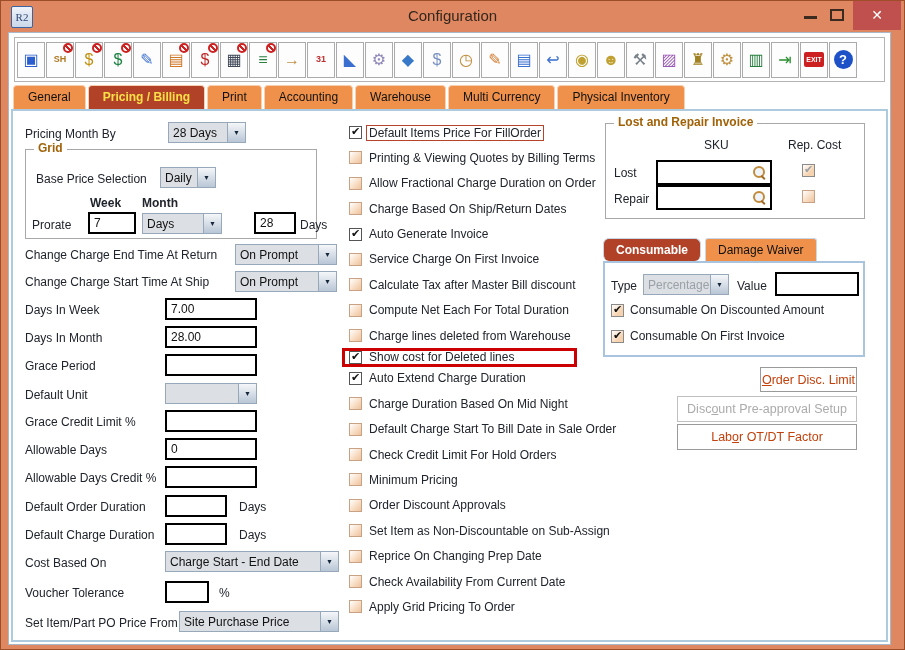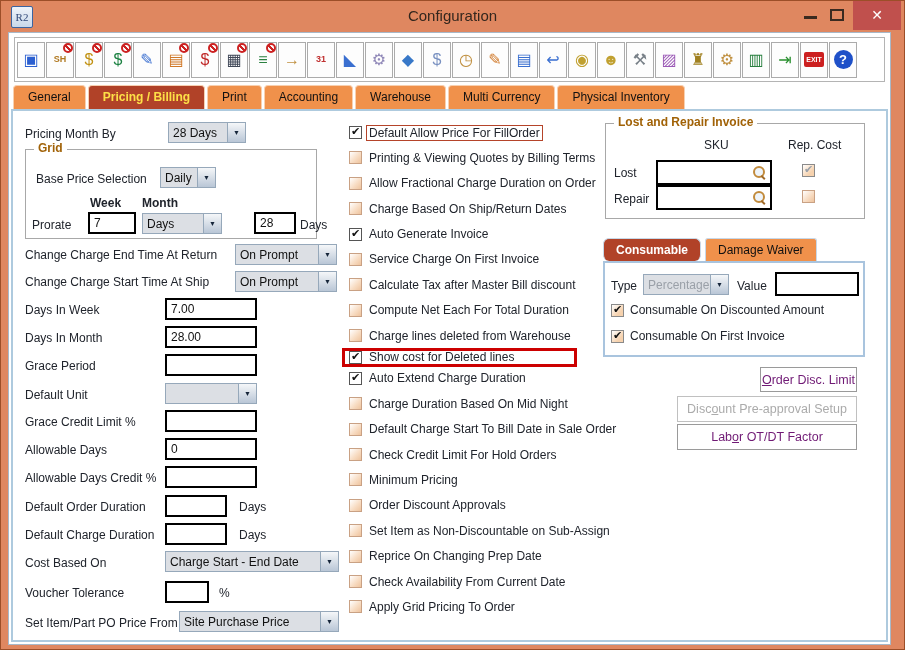--- a/index.html
+++ b/index.html
@@ -71,21 +71,21 @@
   .mag::after{content:"";position:absolute;left:9px;top:9px;width:5px;height:2px;background:#a06a28;transform:rotate(45deg);transform-origin:0 0;}
   
   .ctab{position:absolute;height:23px;padding:4px 12px 0;border:1px solid #c8d8e8;border-bottom:none;
         border-radius:3px 3px 0 0;background:#f0914b;color:#111;cursor:pointer;white-space:nowrap;}
   .ctab.on{background:#b14228;color:#fff;font-weight:bold;border-radius:6px;}
   .cpanel{position:absolute;border:2px solid #a9c4de;background:#fff;}
   .cchk{position:absolute;display:flex;align-items:center;white-space:nowrap;}
   .cchk .cb{margin-right:6px;}
   
   .abtn{position:absolute;background:#fff;border:1px solid #9a9a9a;font:12.5px "Liberation Sans",sans-serif;
-        color:#701a75;cursor:pointer;padding:0;}
+        color:#c2410c;cursor:pointer;padding:0;}
   .abtn.dis{color:#ababab;border-color:#c0c0c0;cursor:default;}
   .u{text-decoration:underline;}
 </style>
 </head>
 <body>
 
 <div class="win">
 
   <div class="titlebar">
     <span class="appicon">R2</span>
@@ -287,21 +287,21 @@
 
       <span class="flbl" style="left:12px;top:505px">Set Item/Part PO Price From</span>
       <span class="dd" style="left:166px;top:500px;width:160px">
         <span class="dd-val">Site Purchase Price</span>
           <span class="dd-btn">▼</span>
       </span>
 
       <div class="opts">
         <div class="opt">
             <span class="cb on"></span>
-            <span class="olbl outlined">Default Allow Price For FillOrder</span>
+            <span class="olbl outlined">Default Items Price For FillOrder</span>
           </div>
         <div class="opt">
             <span class="cb"></span>
             <span class="olbl">Printing &amp; Viewing Quotes by Billing Terms</span>
           </div>
         <div class="opt">
             <span class="cb"></span>
             <span class="olbl">Allow Fractional Charge Duration on Order</span>
           </div>
         <div class="opt">

